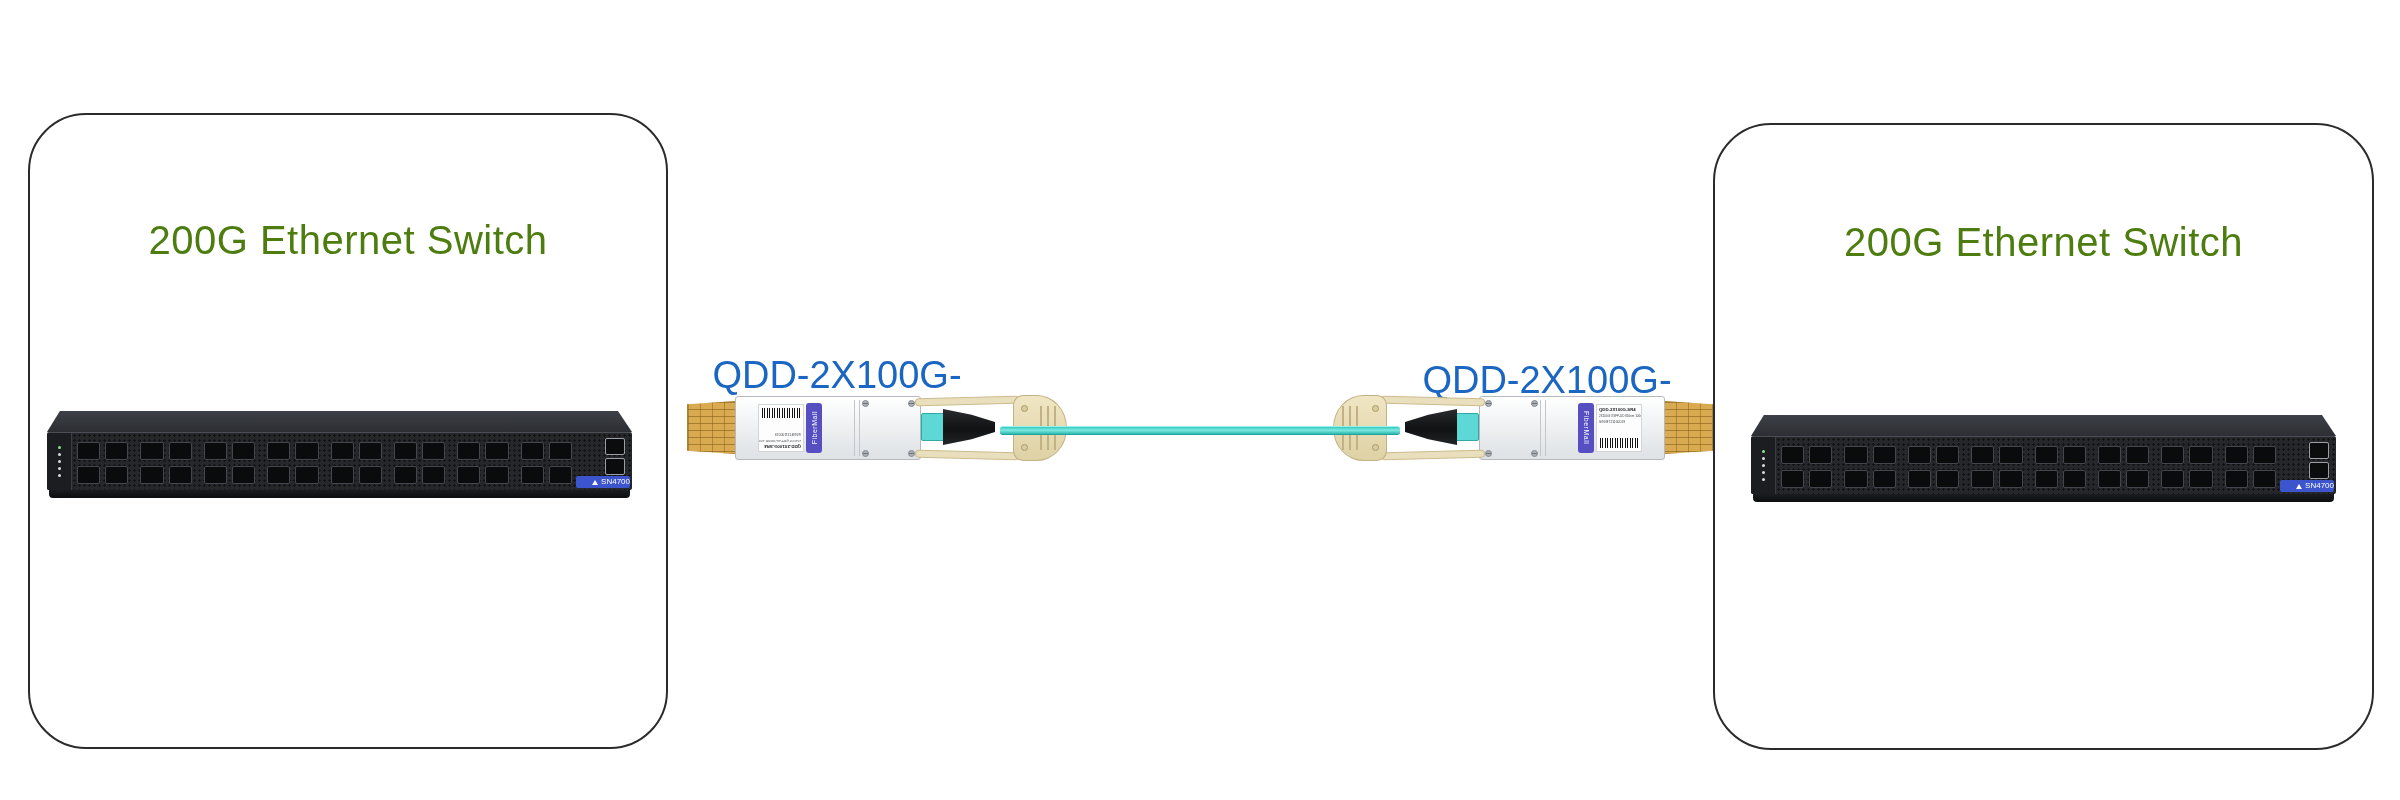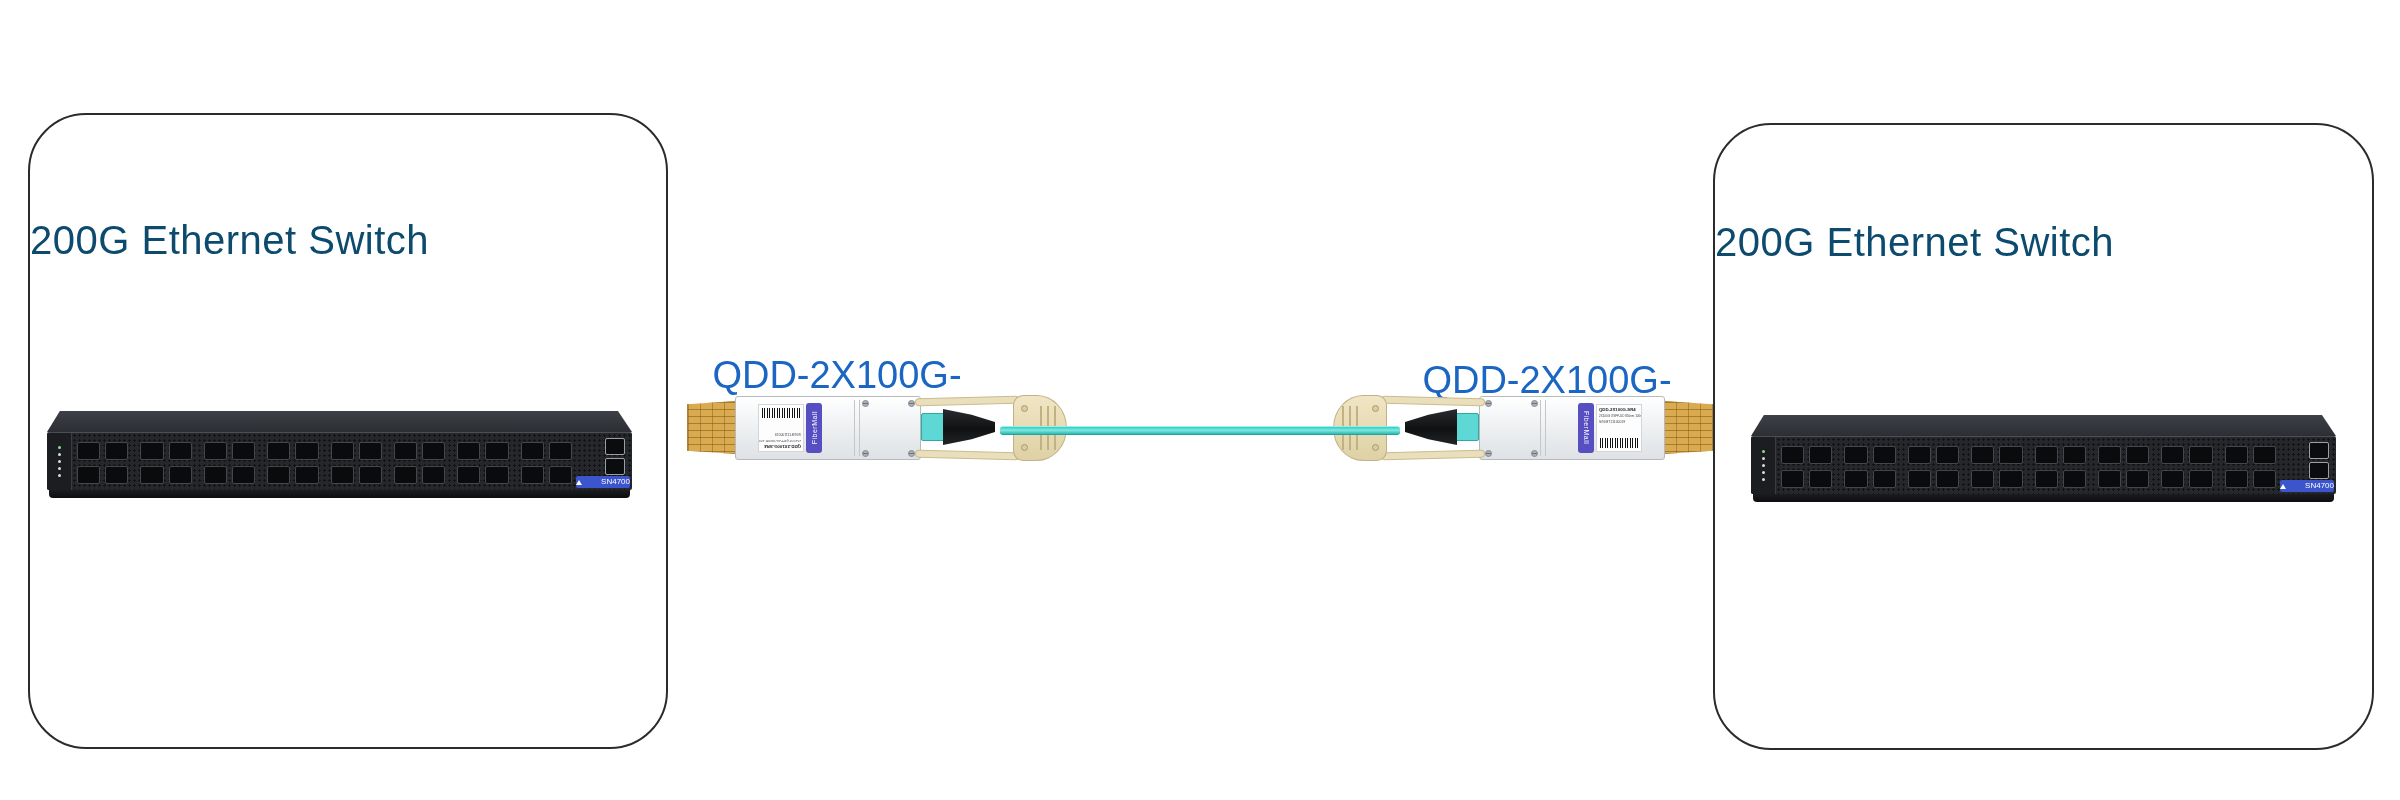--- a/index.html
+++ b/index.html
@@ -3,22 +3,22 @@
 <meta charset="utf-8">
 <style>
   html,body{margin:0;padding:0;background:#ffffff;}
   #stage{position:relative;width:2400px;height:800px;background:#ffffff;overflow:hidden;
          font-family:"Liberation Sans",sans-serif;}
 
   
   .device-box{position:absolute;border:2px solid #2b2b2d;border-radius:58px;background:#fff;}
   #box-left{left:28px;top:113px;width:636px;height:632px;}
   #box-right{left:1713px;top:123px;width:657px;height:623px;}
-  .box-title{position:absolute;left:0;right:0;font-size:40px;line-height:1;
-             color:#0c4a6e;font-weight:400;letter-spacing:0.5px;}
+  .box-title{position:absolute;left:0;right:0;text-align:center;font-size:40px;line-height:1;
+             color:#4d7c0f;font-weight:400;letter-spacing:0.5px;}
   #box-left .box-title{top:72px;}
   #box-right .box-title{top:64px;}
 
   
   .switch{position:absolute;width:585px;height:88px;}
   #box-left .switch{left:17px;top:296px;}
   #box-right .switch{left:36px;top:290px;}
   .sw-top{position:absolute;left:0;top:0;width:100%;height:21px;
           background:linear-gradient(180deg,#3d4046 0%,#2c2e33 100%);
           clip-path:polygon(2.2% 0,97.6% 0,100% 100%,0 100%);}
@@ -37,21 +37,21 @@
   .sw-ports{position:absolute;left:30px;right:60px;top:9px;height:42px;
             display:grid;grid-template-columns:repeat(8,1fr);gap:0 12px;}
   .pgroup{display:grid;grid-template-columns:repeat(2,1fr);grid-template-rows:repeat(2,1fr);
           gap:6px 5px;}
   .port{background:#0a0b0d;border:1px solid #43464c;border-radius:2px;}
   .sw-right{position:absolute;right:4px;top:5px;width:26px;display:flex;flex-direction:column;
             align-items:center;gap:3px;}
   .rj45{width:18px;height:15px;background:#0b0c0e;border:1px solid #9ba0a7;border-radius:2px;}
   .sw-badge{position:absolute;right:2px;bottom:2px;width:54px;height:12px;background:#3c55cc;
             border-radius:2px;color:#fff;font-size:8px;line-height:12px;display:flex;
-            align-items:center;justify-content:space-between;gap:3px;}
+            align-items:center;justify-content:flex-end;gap:3px;}
   .tri{width:0;height:0;border-left:3px solid transparent;border-right:3px solid transparent;
        border-bottom:5px solid #ffffff;display:inline-block;}
 
   
   .xcv-label{position:absolute;width:310px;text-align:center;font-size:38px;line-height:1;
              color:#1a66c2;font-weight:400;}
   #label-left{left:682px;top:356px;}
   #label-right{left:1392px;top:361px;}
 
   .fiber{position:absolute;left:1000px;top:426px;width:400px;height:7px;border-radius:3px;z-index:3;

